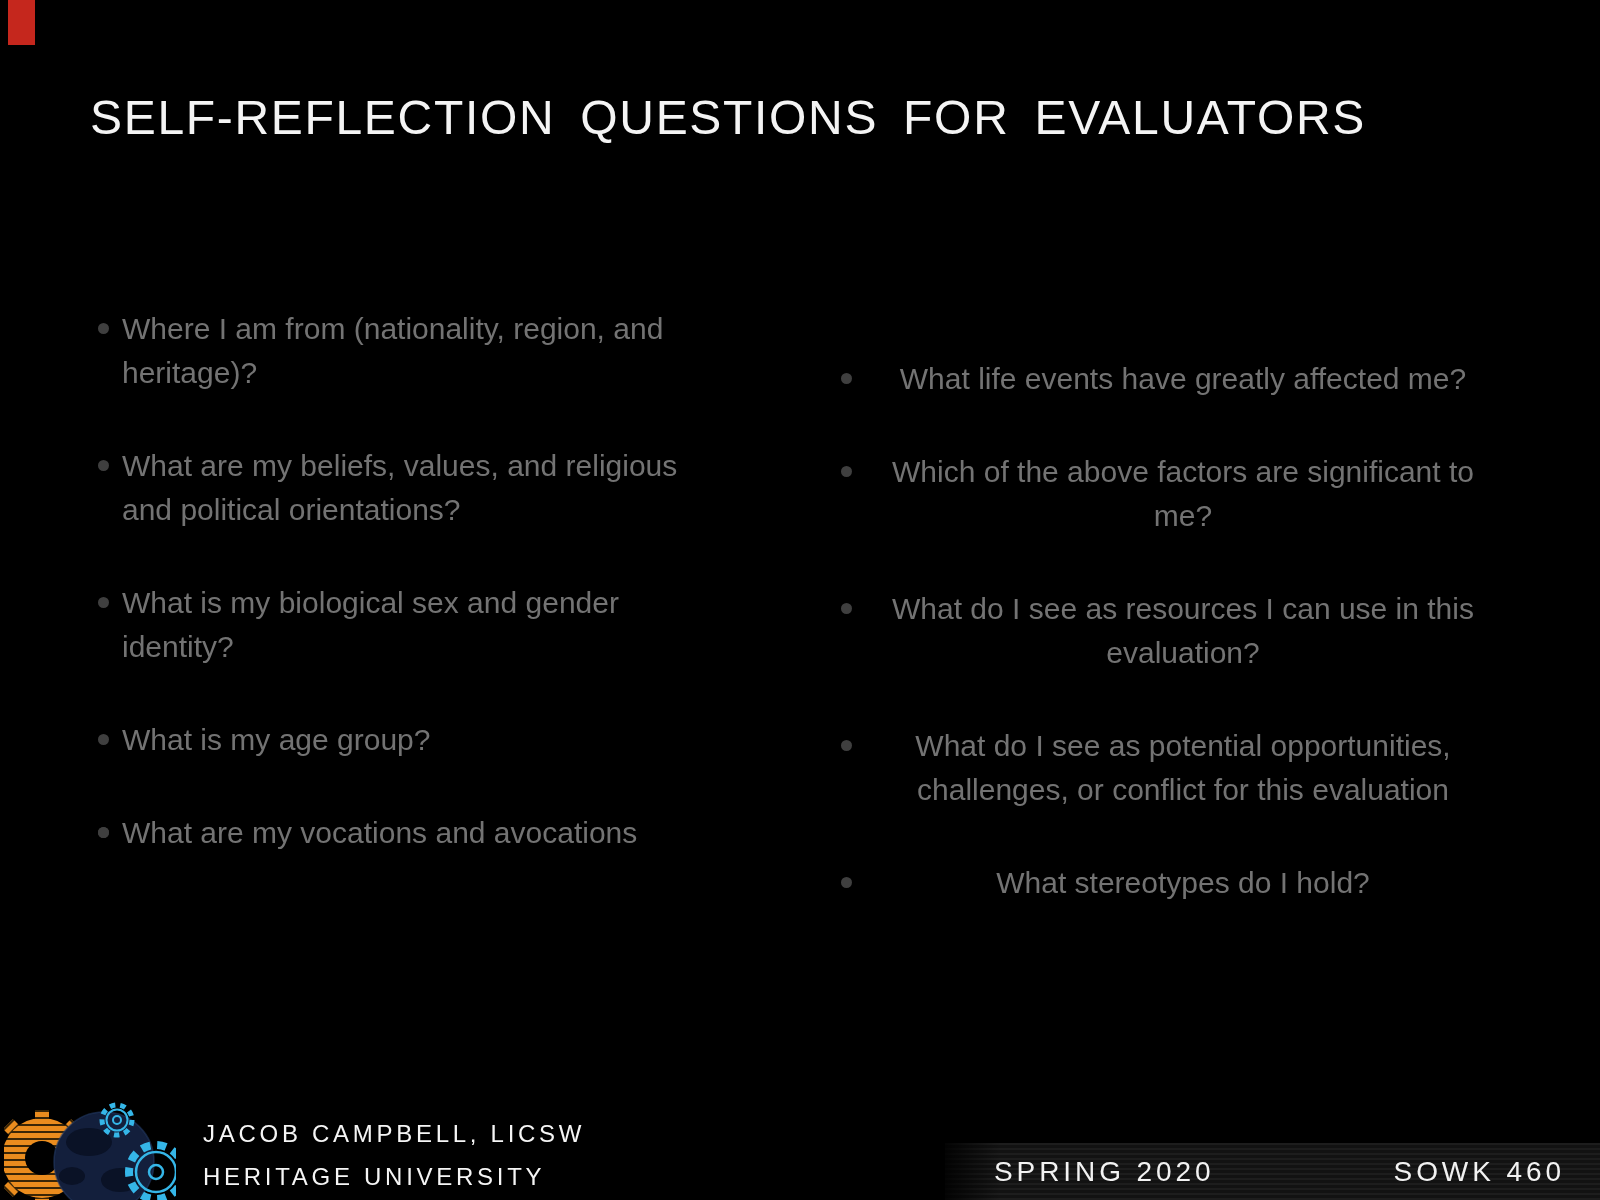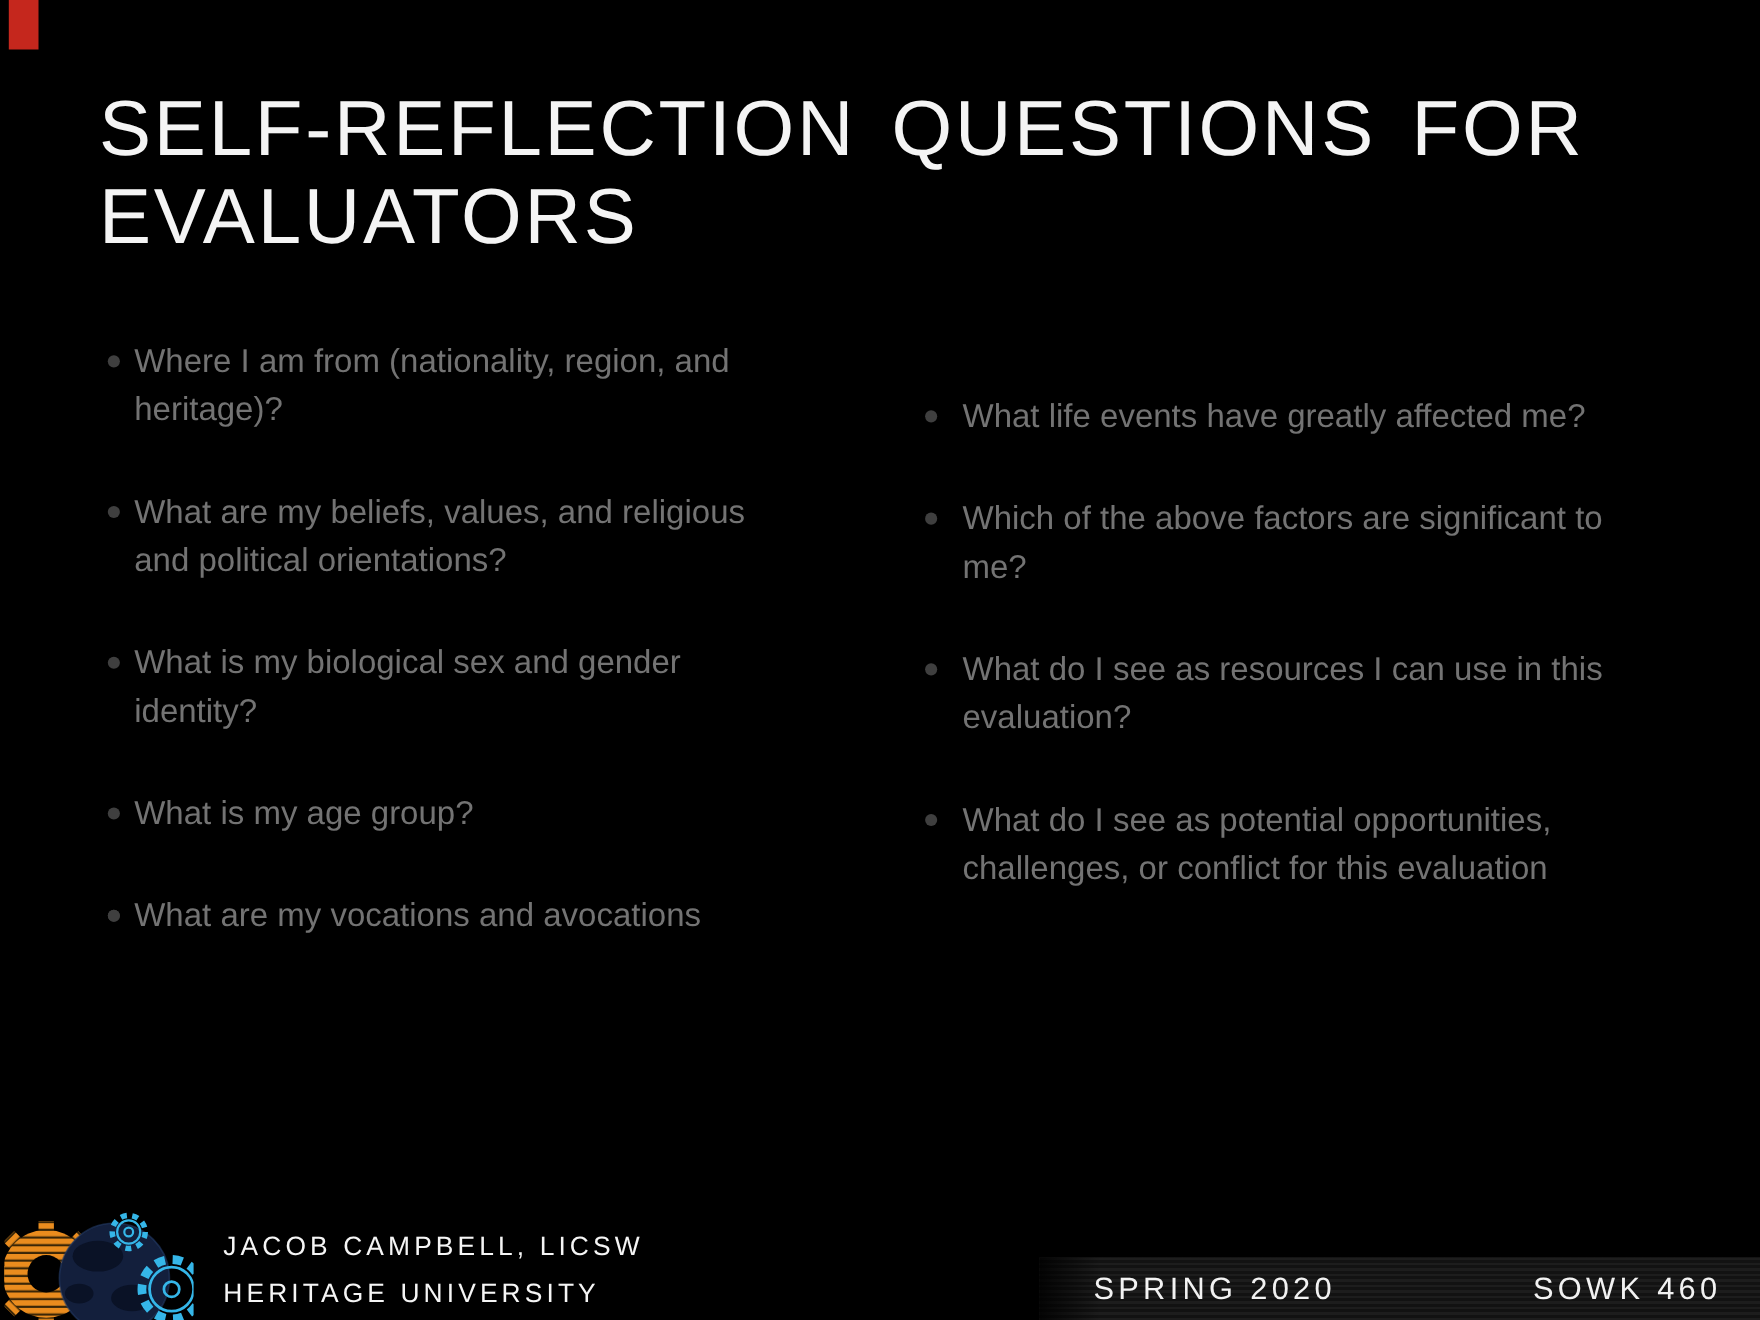--- a/index.html
+++ b/index.html
@@ -9,29 +9,29 @@
     -webkit-font-smoothing:antialiased;
   }
   .slide{position:absolute;inset:0;background:#000;}
 
   
   .red-tab{position:absolute;left:8px;top:0;width:27px;height:45px;background:#c5271d;}
 
   
   .title{
     position:absolute;left:90px;top:78px;width:1360px;margin:0;
-    color:#f4f4f4;font-size:71px;font-weight:300;line-height:80px;
+    color:#f4f4f4;font-size:48px;font-weight:300;line-height:80px;
     letter-spacing:0.035em;word-spacing:10px;text-transform:uppercase;
   }
 
   
   .col{position:absolute;list-style:none;margin:0;padding:0;color:#737373;
        font-size:30px;font-weight:300;line-height:44px;}
   .col-left{left:98px;top:307px;width:600px;}
-  .col-right{left:841px;top:357px;width:650px;}
+  .col-right{left:841px;top:357px;width:650px;text-align:center;}
   .col li{position:relative;padding-left:24px;margin:0 0 49px 0;}
   .col-right li{padding-left:34px;}
   .dot{position:absolute;left:0;top:16px;width:11px;height:11px;border-radius:50%;background:#3f3f3f;}
 
   
   .logo{position:absolute;left:4px;bottom:0;width:172px;height:102px;}
   .footer-id{
     position:absolute;left:203px;top:1112px;color:#f5f5f5;
     font-size:24px;line-height:43px;letter-spacing:0.155em;font-weight:400;
   }
@@ -61,20 +61,21 @@
     <li><span class="dot"></span><span>What is my age group?</span></li>
     <li><span class="dot"></span></li>
     <li><span class="dot"></span><span>What are my vocations and avocations</span></li>
   </ul>
 
   <ul class="col col-right">
     <li><span class="dot"></span><span>What life events have greatly affected me?</span></li>
     <li><span class="dot"></span><span>Which of the above factors are significant to me?</span></li>
     <li><span class="dot"></span><span>What do I see as resources I can use in this evaluation?</span></li>
     <li><span class="dot"></span><span>What do I see as potential opportunities, challenges, or conflict for this evaluation</span></li>
+    <li><span class="dot"></span><span>What stereotypes do I hold?</span></li>
   </ul>
 
   <svg class="logo" viewBox="0 0 172 102" xmlns="http://www.w3.org/2000/svg" aria-hidden="true">
     <defs>
       <pattern id="ostripe" width="6" height="7" patternUnits="userSpaceOnUse">
         <rect width="6" height="7" fill="#ea8c1e"></rect>
         <rect y="5" width="6" height="2" fill="#3a2607"></rect>
       </pattern>
     </defs>
 

